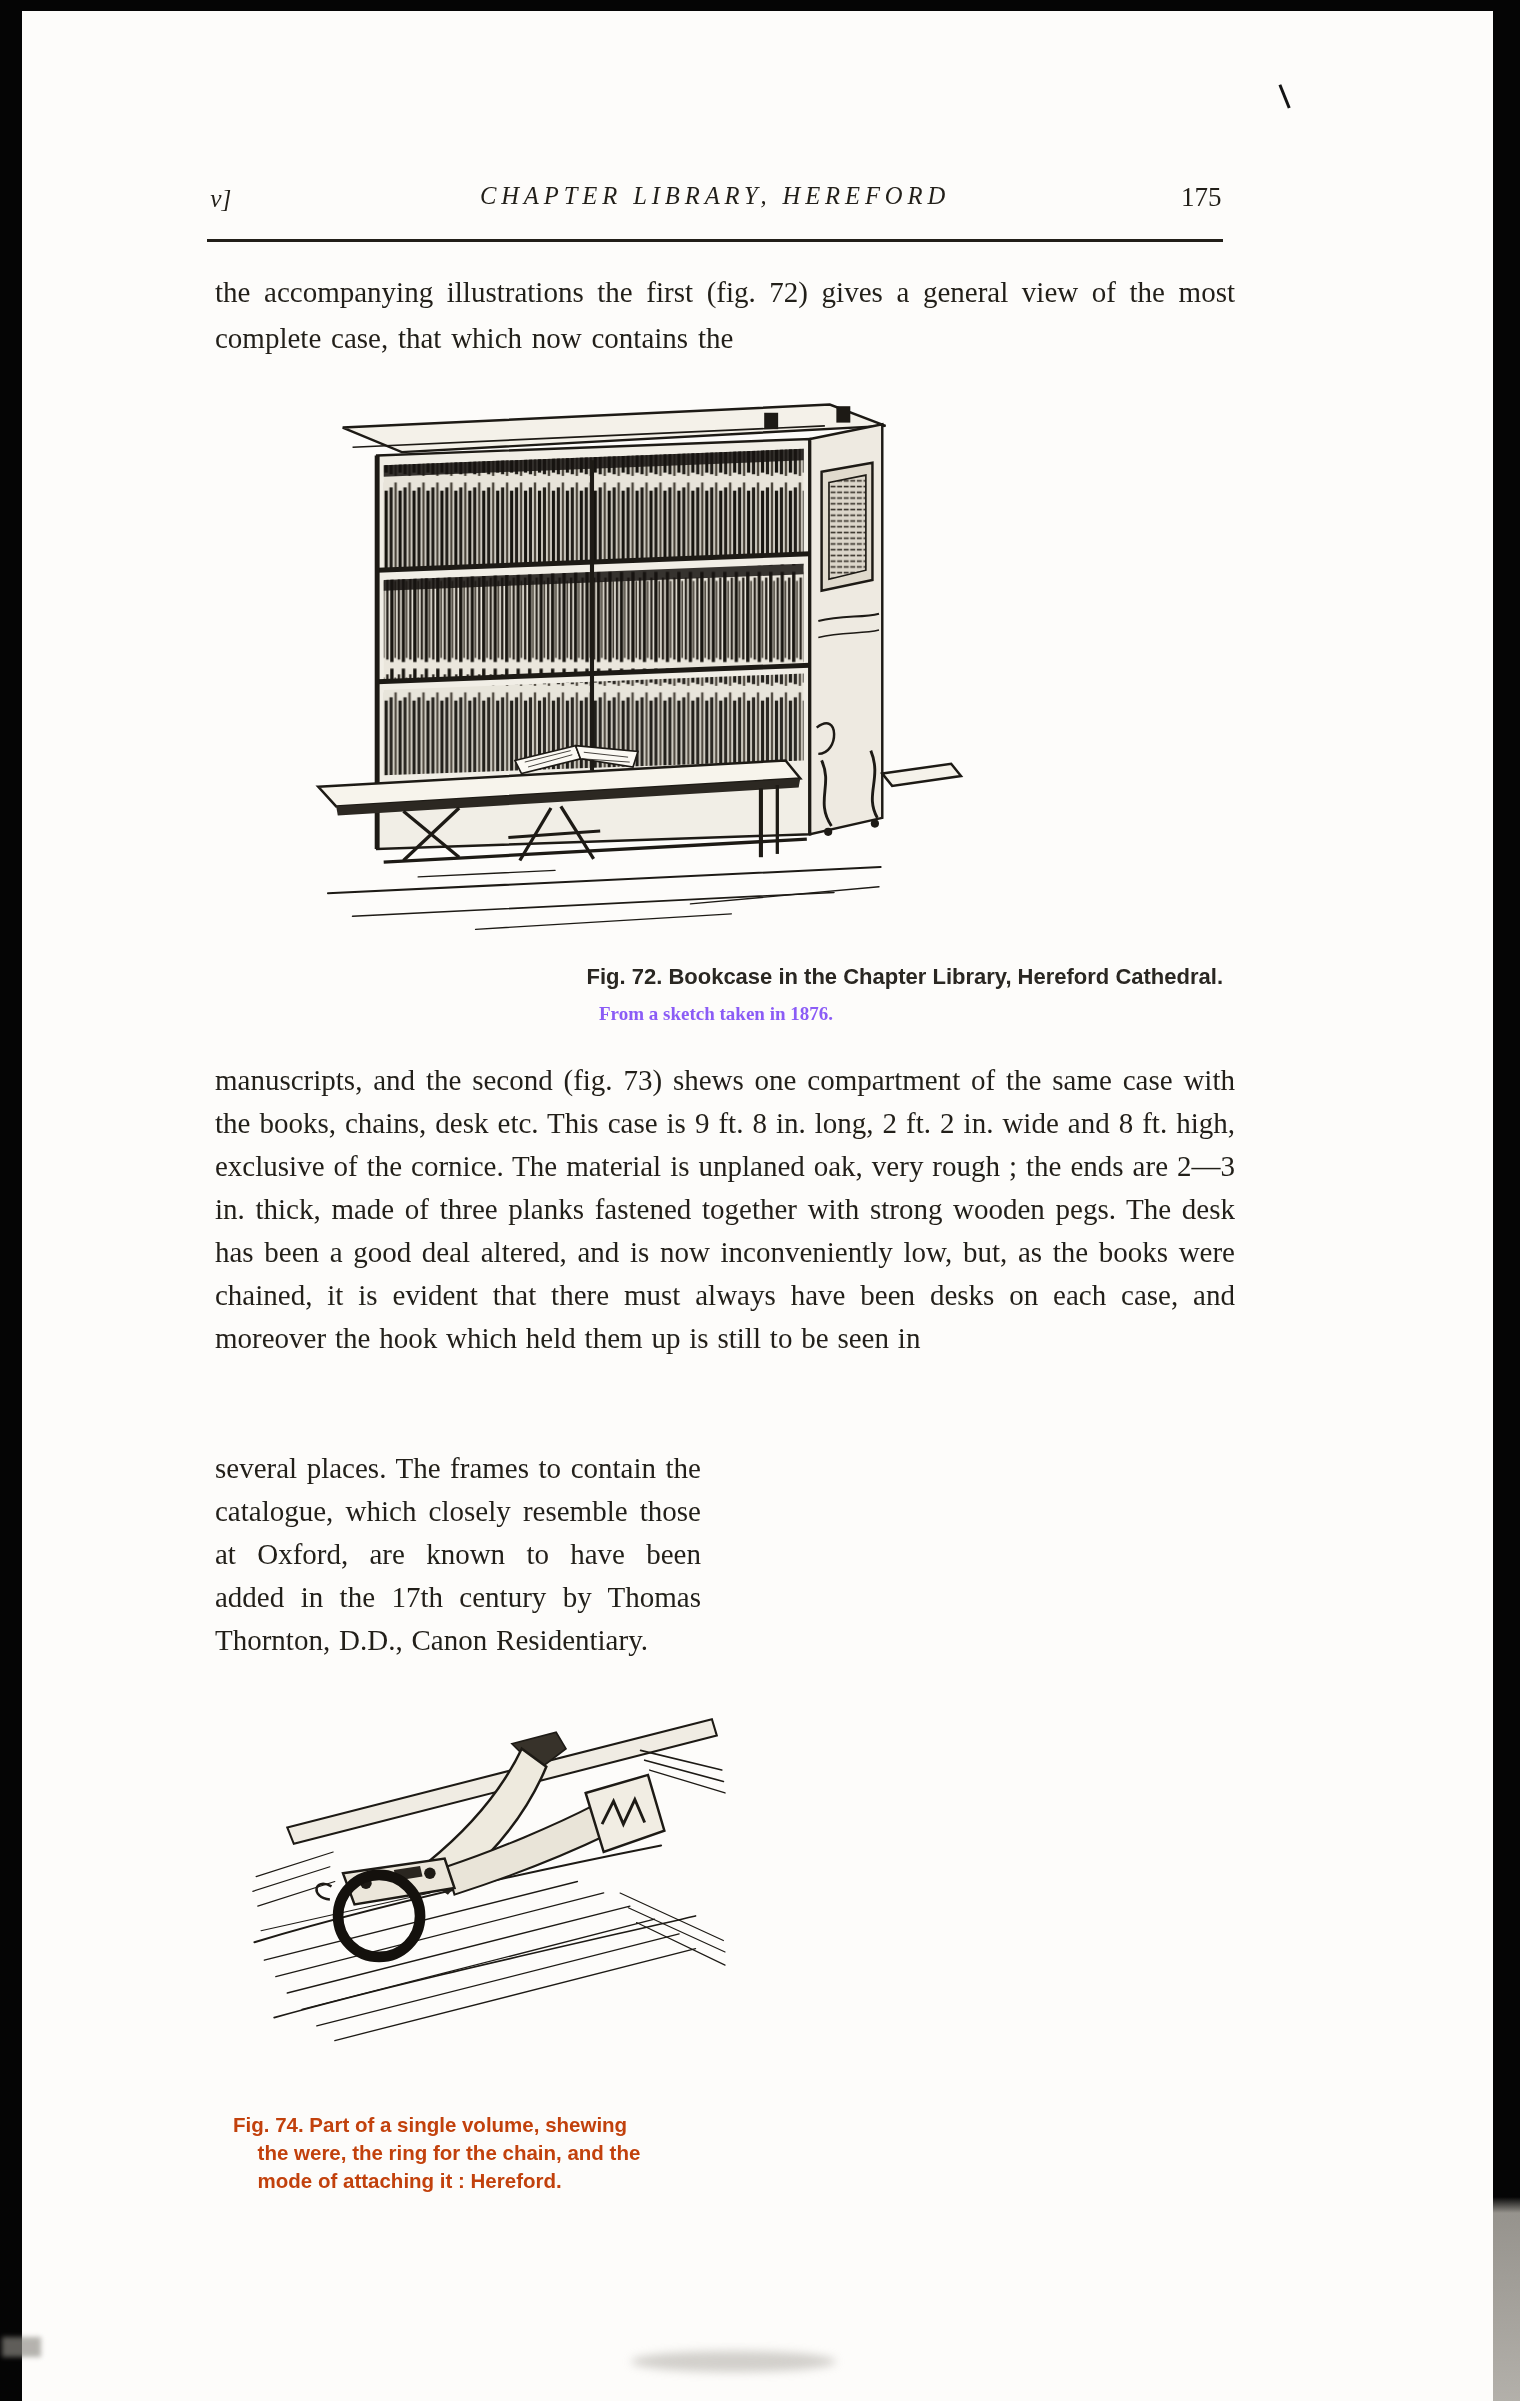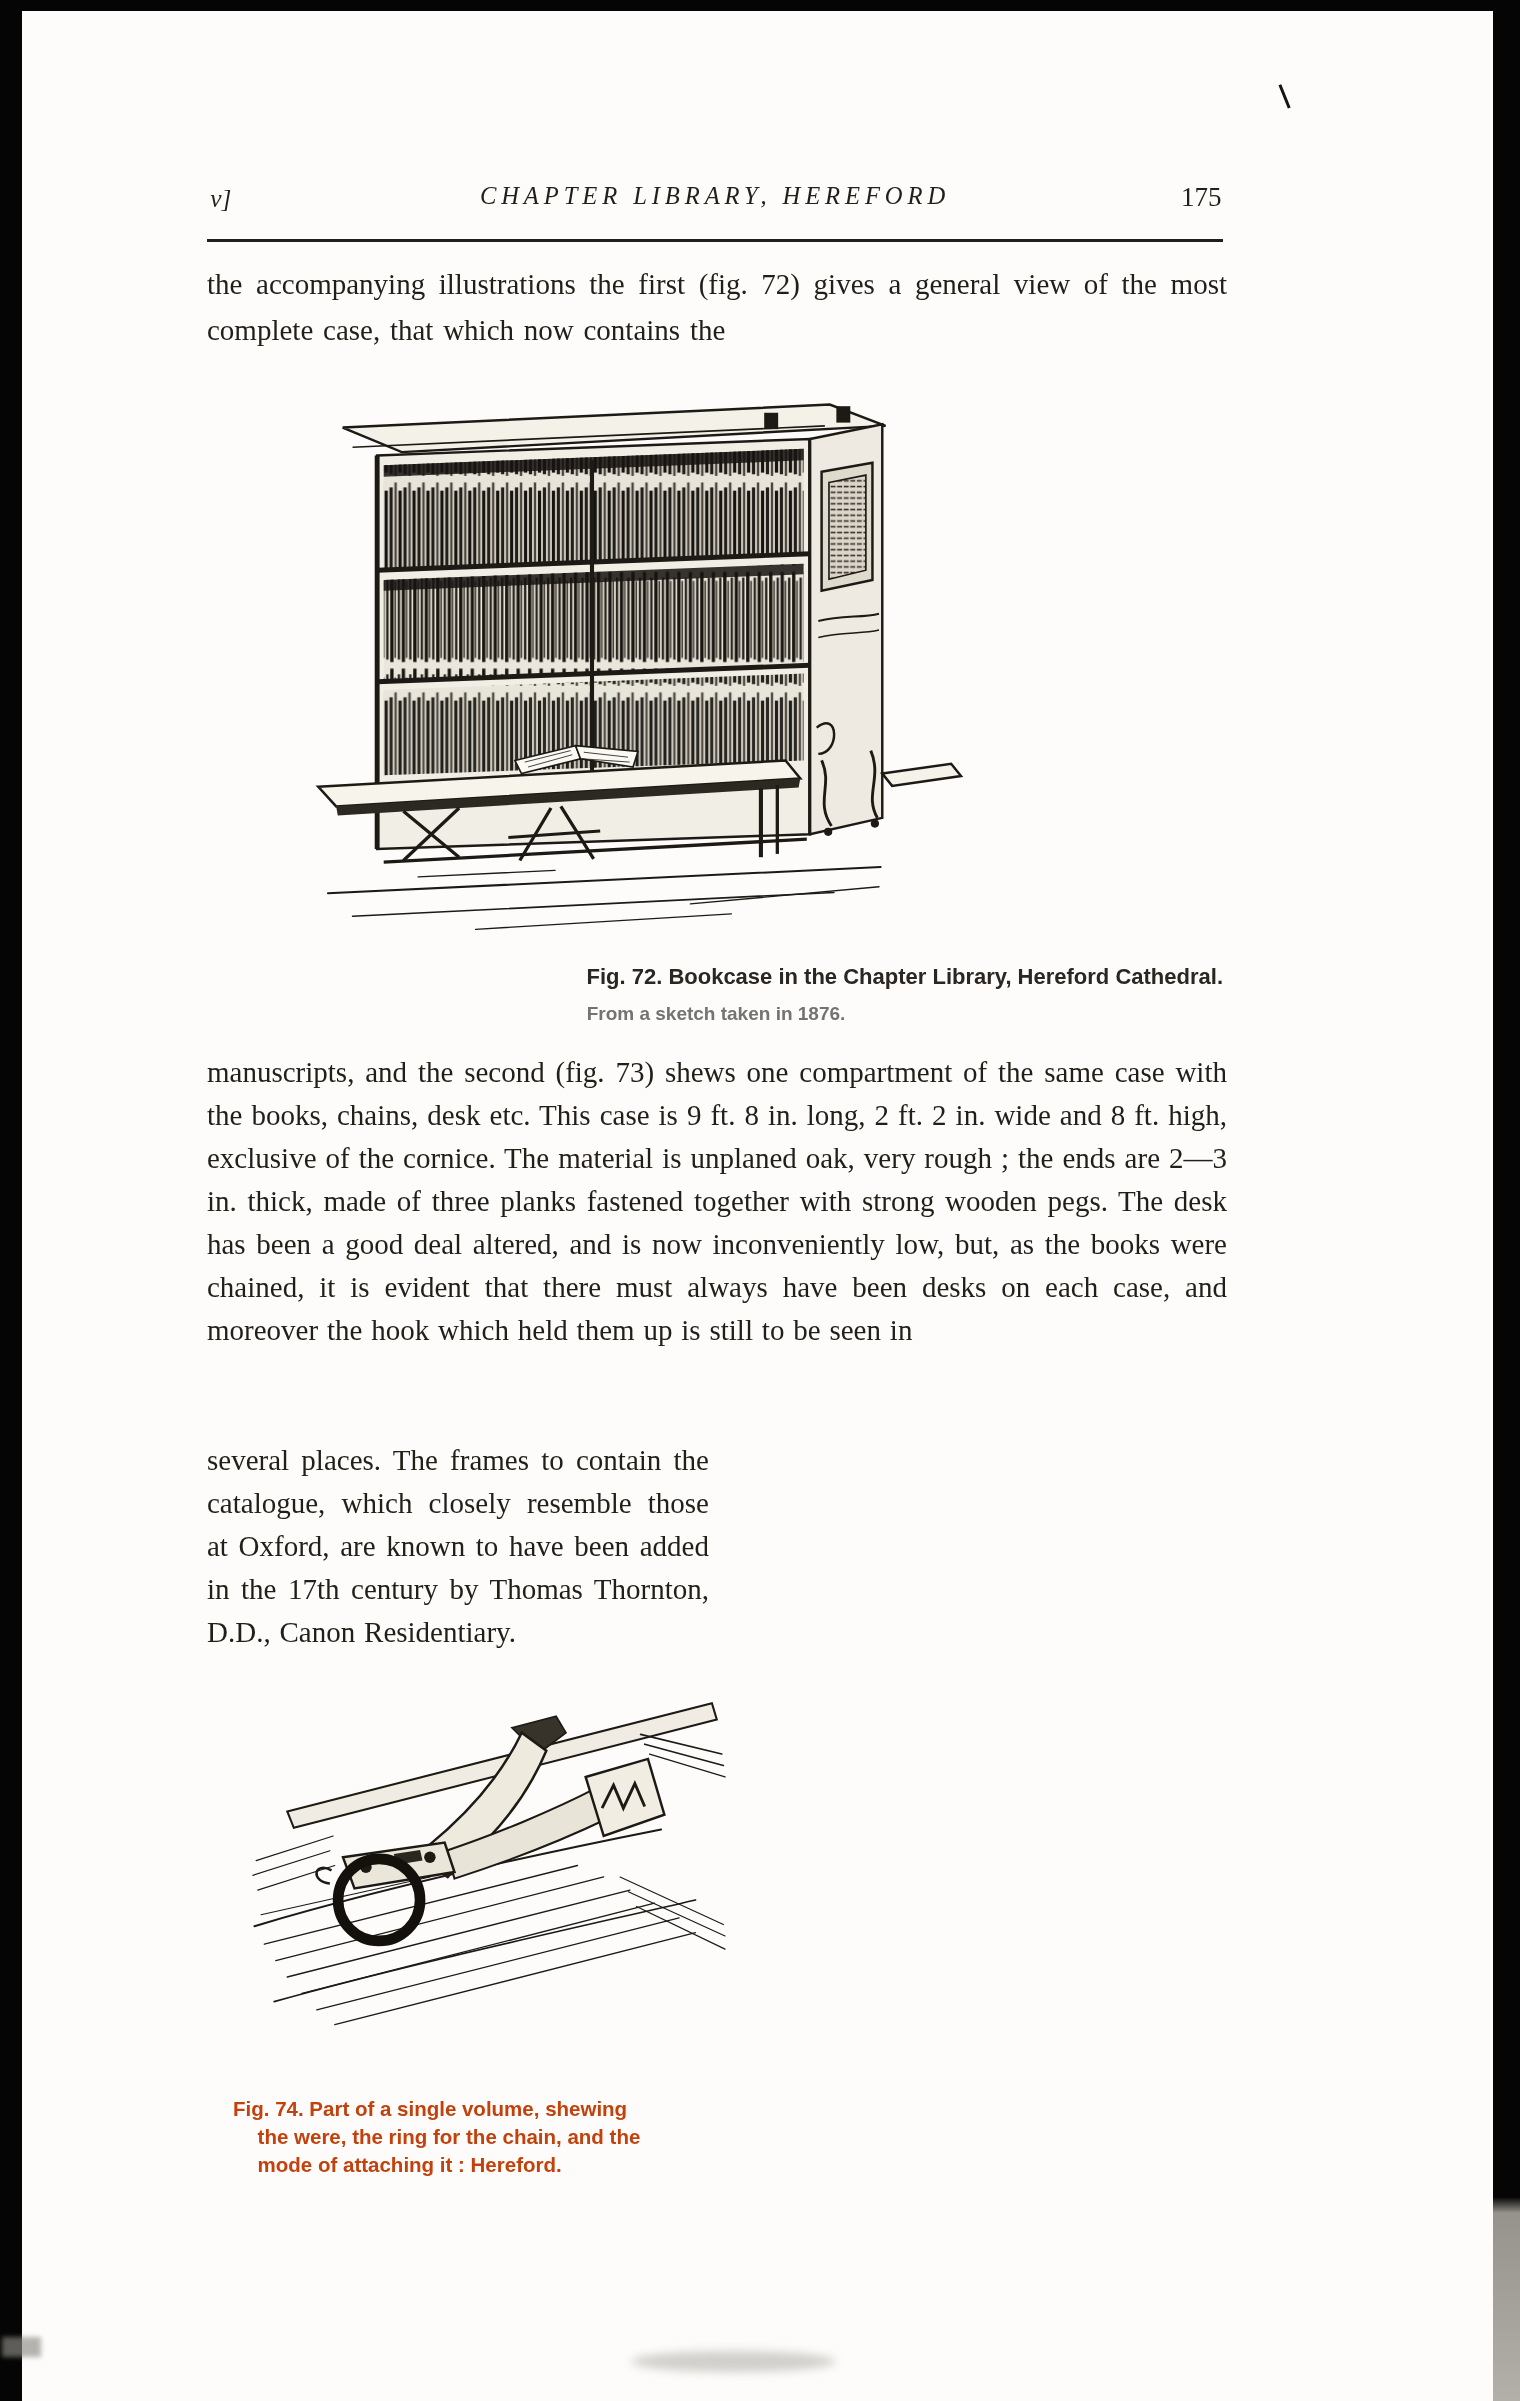--- a/index.html
+++ b/index.html
@@ -22,32 +22,32 @@
   .smudge-left{position:absolute;top:2337px;left:1.6px;width:39px;height:19.7px;background:#8f8c86;filter:blur(2.5px);opacity:.65;}
 
   
   .header{position:absolute;top:182px;left:207px;width:1016px;height:36px;}
   .h-left{position:absolute;left:3.3px;top:1.6px;font-style:italic;font-size:25.4px;}
   .h-center{position:absolute;left:0;right:0;top:0;text-align:center;font-size:24.6px;letter-spacing:4.9px;font-style:italic;}
   .h-right{position:absolute;right:1.6px;top:0;font-size:27px;}
   .rule{position:absolute;top:239px;left:207px;width:1016px;height:2.5px;background:#221f19;}
 
   
-  p{margin:0;}
+  p{margin:8px;}
   .intro{position:absolute;top:261px;left:207px;width:1020px;
     font-size:29px;line-height:46px;text-align:justify;word-spacing:2.5px;}
   .body1{position:absolute;top:1051px;left:207px;width:1020px;
     font-size:29px;line-height:43px;text-align:justify;word-spacing:1.6px;}
 
   
   .fig72{position:absolute;top:375px;left:305px;width:738px;height:570px;}
   .cap72a{position:absolute;top:964px;left:209px;width:1014px;text-align:right;
     font-family:"Liberation Sans","DejaVu Sans",sans-serif;font-weight:bold;font-size:22px;color:#2a2722;}
   .cap72b{position:absolute;top:1003px;left:209px;width:1014px;text-align:center;
-    font-family:Liberation Sans, sans-serif;font-weight:bold;font-size:19px;color:#737373;}
+    font-family:Liberation Serif, serif;font-weight:bold;font-size:19px;color:#8b5cf6;}
 
   
   .cols{position:absolute;top:1439px;left:207px;width:1020px;display:flex;flex-direction:column;}
   .col-text{width:502px;font-size:29px;line-height:43px;text-align:justify;word-spacing:1.6px;}
   .col-text .indent{text-indent:38px;}
   .col-fig{flex:1;margin-left:26px;}
   .cap74{margin-top:23px;font-family:"Liberation Sans","DejaVu Sans",sans-serif;
     font-weight:bold;font-size:20.5px;line-height:28px;color:#c2410c;}
   .cap74 .ind{margin-left:24.6px;}
 </style>

